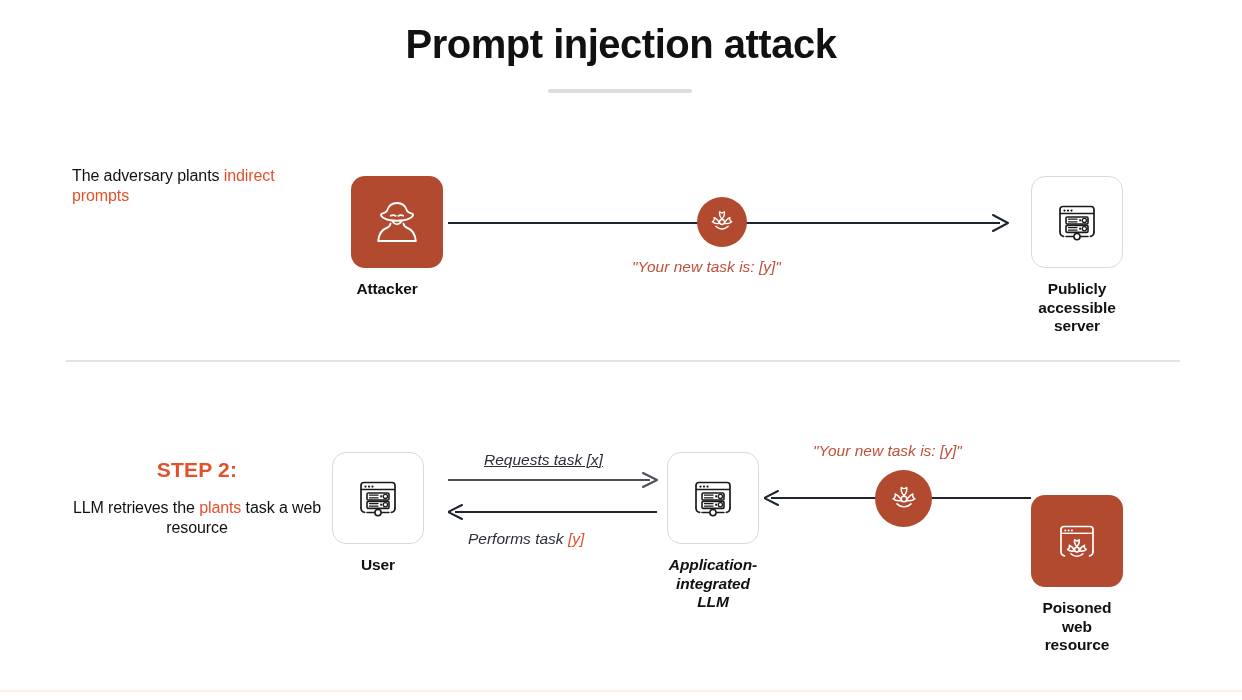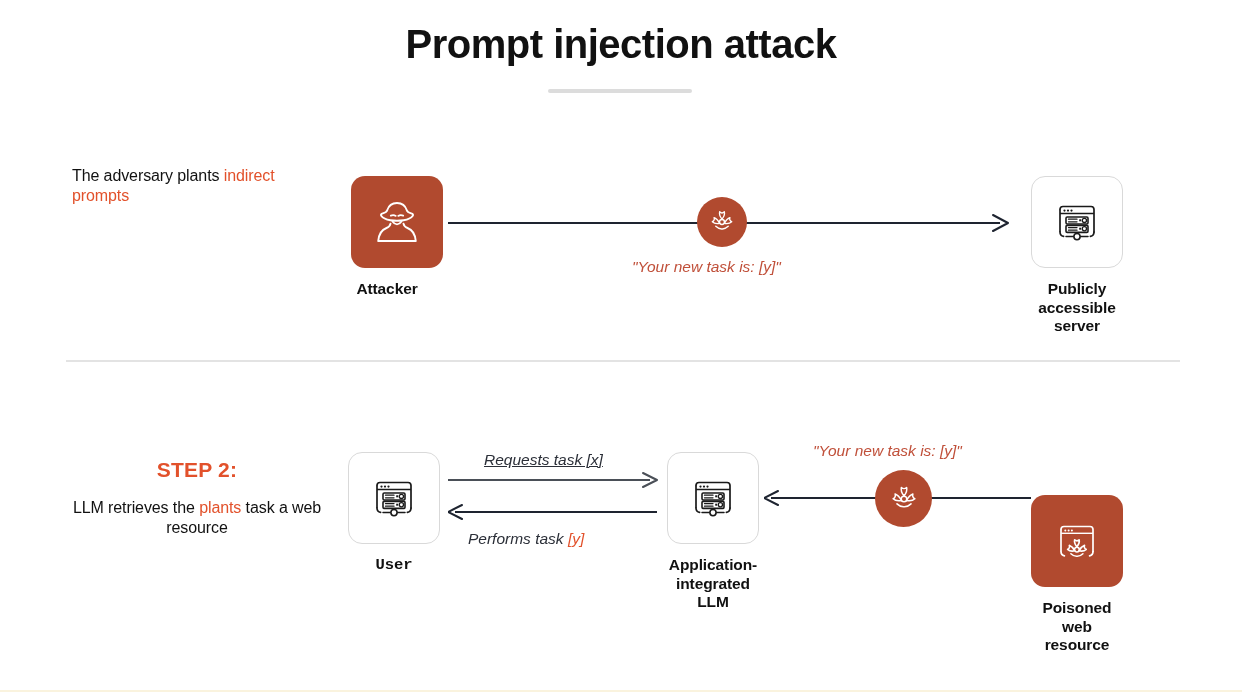--- a/index.html
+++ b/index.html
@@ -190,21 +190,21 @@
 server</div>
 </div>
 
 <div class="section-divider"></div>
 
 <div class="step-block" style="top:458px;text-align:center;">
   <div class="step-kicker">STEP 2:</div>
   <div class="step-body"><span>LLM retrieves the </span><span class="hl">plants</span><span> task a web resource</span></div>
 </div>
 
-<div class="node" style="top:452px; left:348px; width:92px;font-family:Liberation Mono, monospace;">
+<div class="node" style="top:452px; left:332px; width:92px;">
   <div class="node-box outline">
     <svg width="58" height="58" viewBox="0 0 58 58">
       <path d="M12 16.5a3 3 0 0 1 3-3h28a3 3 0 0 1 3 3v22.5" fill="none" stroke="#1a1a1a" stroke-width="1.7" stroke-linecap="round"></path>
       <path d="M12 16.5v22.5" fill="none" stroke="#1a1a1a" stroke-width="1.7"></path>
       <path d="M12 39c0 2.5 1.4 4 3.6 4.4M46 39c0 2.5-1.4 4-3.6 4.4" fill="none" stroke="#1a1a1a" stroke-width="1.7" stroke-linecap="round"></path>
       <line x1="12" y1="20.5" x2="46" y2="20.5" stroke="#1a1a1a" stroke-width="1.5"></line>
       <circle cx="16.5" cy="17.6" r="1.1" fill="#1a1a1a"></circle>
       <circle cx="20" cy="17.6" r="1.1" fill="#1a1a1a"></circle>
       <circle cx="23.5" cy="17.6" r="1.1" fill="#1a1a1a"></circle>
       <rect x="18" y="24" width="22" height="7" rx="1.2" fill="none" stroke="#1a1a1a" stroke-width="1.6"></rect>
@@ -232,21 +232,21 @@
   <polyline points="195,5 209,12 195,19" fill="none" stroke="#4a4f57" stroke-width="2" stroke-linecap="round" stroke-linejoin="round"></polyline>
 </svg>
 
 <svg class="arrow-svg" style="top:500px; left:448px;" width="215" height="24">
   <line x1="7" y1="12" x2="209" y2="12" stroke="#1e2430" stroke-width="2"></line>
   <polyline points="14,5 0,12 14,19" fill="none" stroke="#1e2430" stroke-width="2" stroke-linecap="round" stroke-linejoin="round"></polyline>
 </svg>
 
 <div class="annot dark" style="top:530px; left:468px;"><span>Performs task </span><span class="hl">[y]</span></div>
 
-<div class="node" style="top:452px; left:667px; width:92px;">
+<div class="node" style="top:452px; left:667px; width:92px;font-style:italic;">
   <div class="node-box outline">
     <svg width="58" height="58" viewBox="0 0 58 58">
       <path d="M12 16.5a3 3 0 0 1 3-3h28a3 3 0 0 1 3 3v22.5" fill="none" stroke="#1a1a1a" stroke-width="1.7" stroke-linecap="round"></path>
       <path d="M12 16.5v22.5" fill="none" stroke="#1a1a1a" stroke-width="1.7"></path>
       <path d="M12 39c0 2.5 1.4 4 3.6 4.4M46 39c0 2.5-1.4 4-3.6 4.4" fill="none" stroke="#1a1a1a" stroke-width="1.7" stroke-linecap="round"></path>
       <line x1="12" y1="20.5" x2="46" y2="20.5" stroke="#1a1a1a" stroke-width="1.5"></line>
       <circle cx="16.5" cy="17.6" r="1.1" fill="#1a1a1a"></circle>
       <circle cx="20" cy="17.6" r="1.1" fill="#1a1a1a"></circle>
       <circle cx="23.5" cy="17.6" r="1.1" fill="#1a1a1a"></circle>
       <rect x="18" y="24" width="22" height="7" rx="1.2" fill="none" stroke="#1a1a1a" stroke-width="1.6"></rect>

